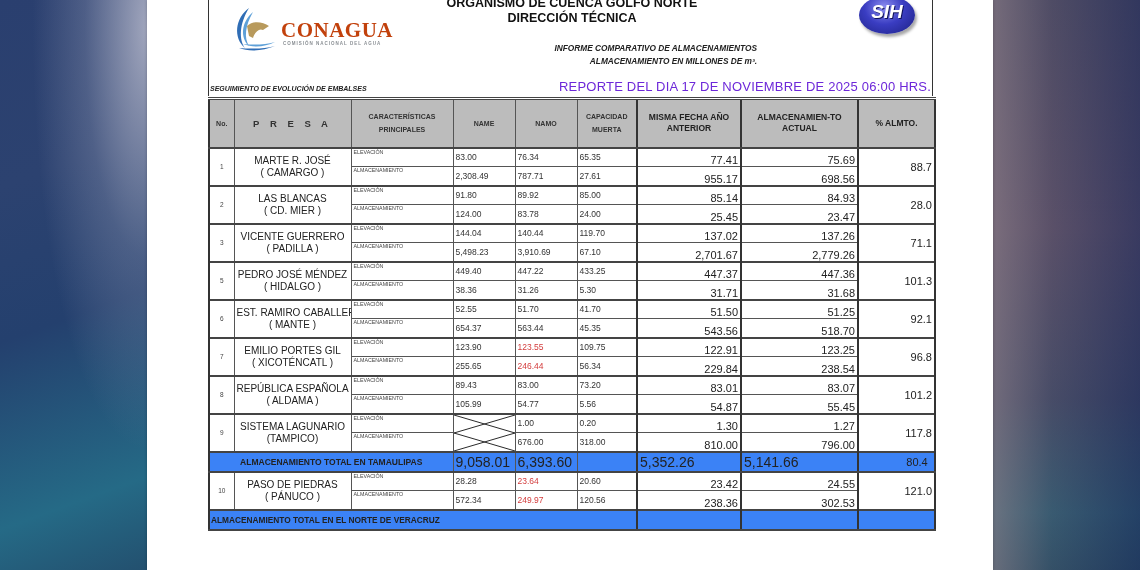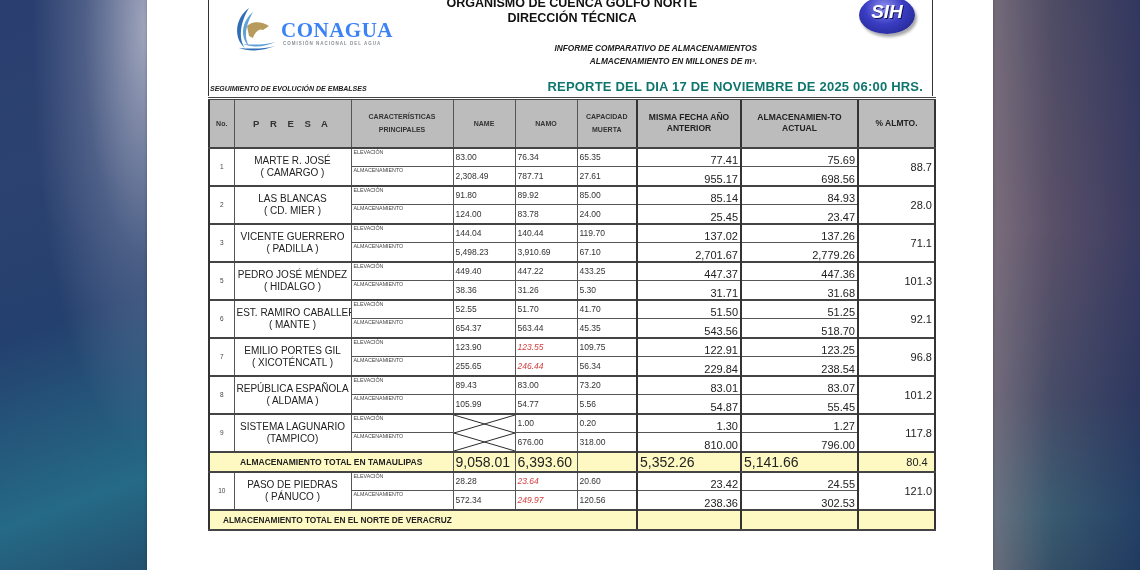--- a/index.html
+++ b/index.html
@@ -33,21 +33,21 @@
   .frame {
     position: absolute; left: 61px; top: 0; width: 725px; height: 96px;
     border-left: 1.5px solid #333; border-right: 1.5px solid #333;
   }
   
   .logo-conagua { position: absolute; left: 82px; top: 4px; width: 180px; height: 50px; }
   .conagua-swirl { position: absolute; left: 0; top: 0; width: 50px; height: 50px; }
   .conagua-word {
     position: absolute; left: 52px; top: 14px;
     font-family: "Liberation Serif", serif; font-size: 21px; font-weight: bold;
-    color: #3b82f6; letter-spacing: 0.5px;
+    color: #c2410c; letter-spacing: 0.5px;
   }
   .conagua-sub {
     position: absolute; left: 54px; top: 37px;
     font-size: 4.5px; font-weight: bold; color: #8a8f94; letter-spacing: 1px; white-space: nowrap;
   }
   .logo-sih {
     position: absolute; left: 712px; top: -4px; width: 58px; height: 40px;
   }
   .sih-ball {
     position: absolute; left: 0; top: 0; width: 56px; height: 38px; border-radius: 50%;
@@ -65,22 +65,22 @@
   }
   .report-sub {
     position: absolute; left: 240px; top: 42px; width: 370px; text-align: right;
     font-size: 8.3px; font-weight: bold; font-style: italic; color: #222; line-height: 13px;
   }
   .tracking-label {
     position: absolute; left: 63px; top: 85px;
     font-size: 7px; font-weight: bold; font-style: italic; color: #222;
   }
   .report-date {
-    position: absolute; left: 392px; top: 79px; width: 384px; text-align: right;
-    font-size: 13px; font-weight: bold; color: #0f766e; letter-spacing: 0.2px;
+    position: absolute; left: 400px; top: 79px; width: 384px; text-align: right;
+    font-size: 13px; font-weight: normal; color: #6d28d9; letter-spacing: 0.2px;
   }
 
   
   table.res {
     position: absolute; left: 61px; top: 97px; width: 726px;
     border-collapse: collapse; table-layout: fixed;
   }
   table.res td, table.res th {
     border: 1px solid #555; padding: 0 2px; overflow: hidden; white-space: nowrap;
   }
@@ -92,34 +92,34 @@
   table.res thead th.big { font-size: 8.5px; color: #222; line-height: 11px; }
   table.res thead th.presa { font-size: 9.5px; letter-spacing: 4px; }
   table.res thead th.no { font-size: 7px; }
   .outer-l { border-left: 2px solid #333 !important; }
   .outer-r { border-right: 2px solid #333 !important; }
   .thick-l { border-left: 2px solid #333 !important; }
   td.no { font-size: 6.5px; color: #444; text-align: center; }
   td.presa { font-size: 10px; color: #222; text-align: center; line-height: 12px; white-space: normal; }
   td.car { font-size: 5.3px; color: #444; height: 19px; vertical-align: top; padding-top: 3px; }
   td.num { font-size: 8.5px; color: #333; text-align: left; height: 19px; }
-  td.num.red { color: #d33c3c; font-style: italic; }
+  td.num.red { color: #d33c3c; }
   td.big { font-size: 11px; color: #222; text-align: right; height: 19px; vertical-align: bottom; padding-bottom: 0; }
   td.pct { font-size: 11px; color: #222; text-align: right; }
   tr.grp-top td { border-top: 2px solid #444; }
   td.cross { position: relative; padding: 0; }
   td.cross svg { position: absolute; left: 0; top: 0; width: 100%; height: 100%; }
   tr.total td {
-    background: #fef9c3; height: 20px; font-size: 8.5px; color: #222; font-weight: normal;
+    background: #3b82f6; height: 20px; font-size: 8.5px; color: #222; font-weight: normal;
     border-top: 2.5px solid #444; border-bottom: 2.5px solid #444;
   }
   tr.total td.tlabel { font-weight: bold; font-size: 8.5px; text-align: center; }
   tr.total td.num { font-size: 14px; }
   tr.total td.pctv { font-size: 11px; text-align: center; padding-left: 43px; }
-  tr.total2 td.tlabel { text-align: left; padding-left: 13px; font-size: 8.3px; }
+  tr.total2 td.tlabel { text-align: left; padding-left: 1px; font-size: 8.3px; }
 </style>
 </head>
 <body>
 
 <div class="bg-left"></div>
 <div class="bg-right"></div>
 
 <div class="page">
   <div class="frame"></div>
 

